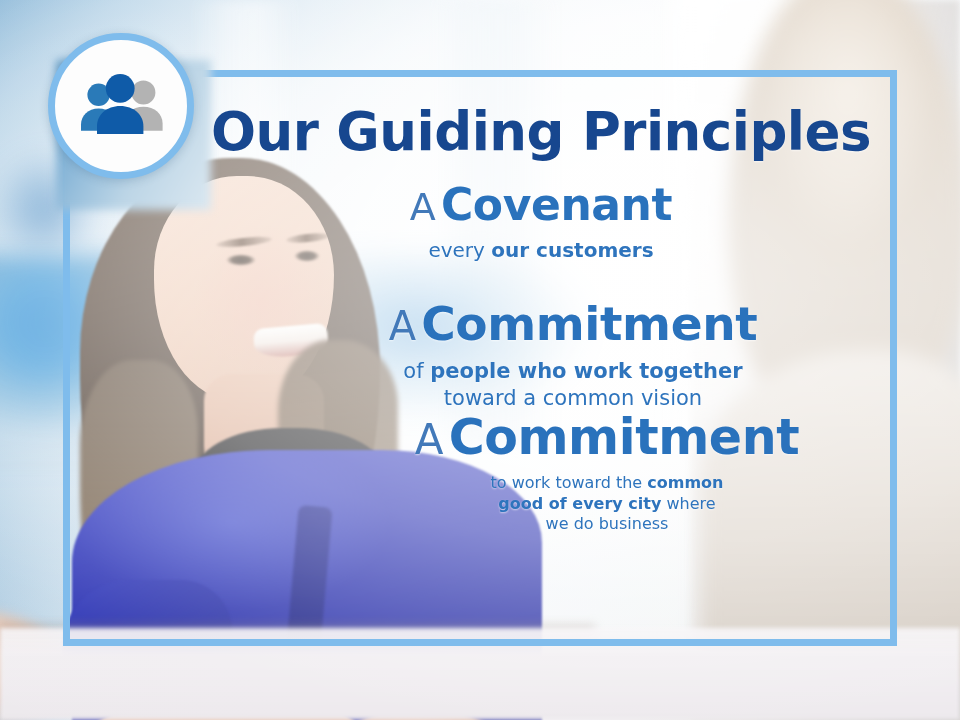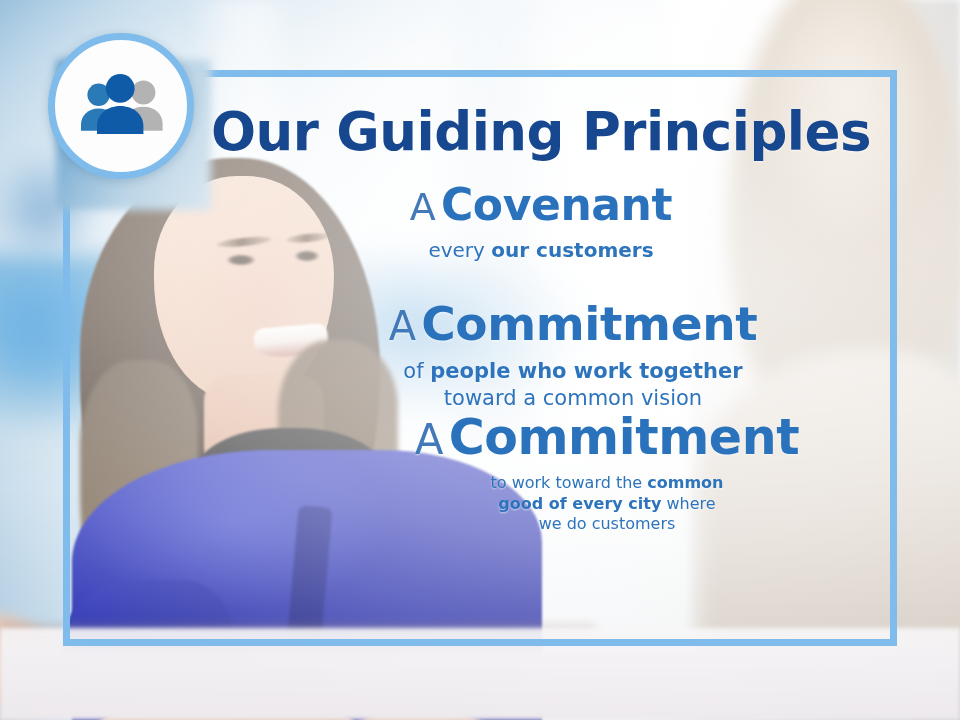--- a/index.html
+++ b/index.html
@@ -397,18 +397,18 @@
     </div>
 
     <div class="block b3">
       <div class="headline h-cmt">
         <span class="art">A</span>
         <span class="word">Commitment</span>
       </div>
       <div class="sub">
           <span class="sub-line"><span>to work toward the </span><b>common</b></span>
           <span class="sub-line"><b>good of every city</b><span> where</span></span>
-          <span class="sub-line"><span>we do customers</span></span>
+          <span class="sub-line"><span>we do business</span></span>
         </div>
     </div>
 
   </div>
 </div>
 
 </body></html>

